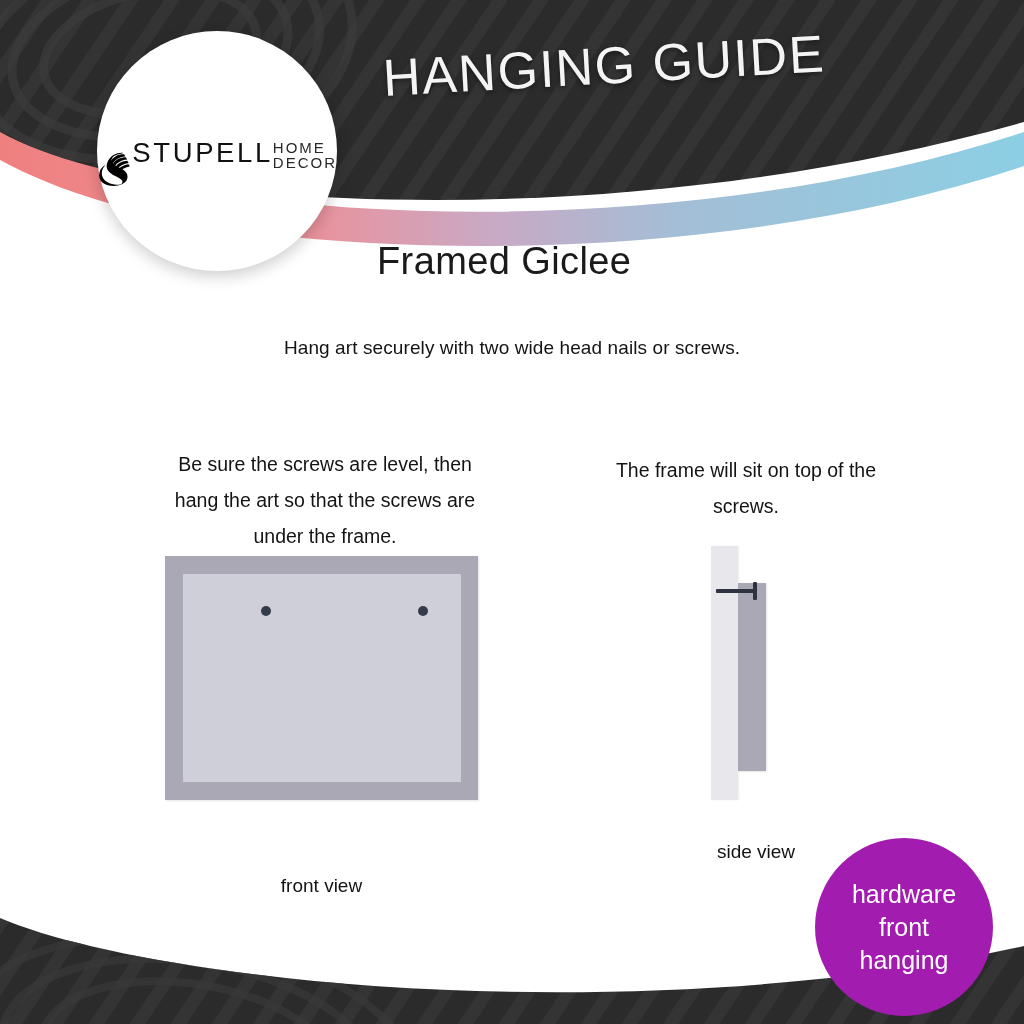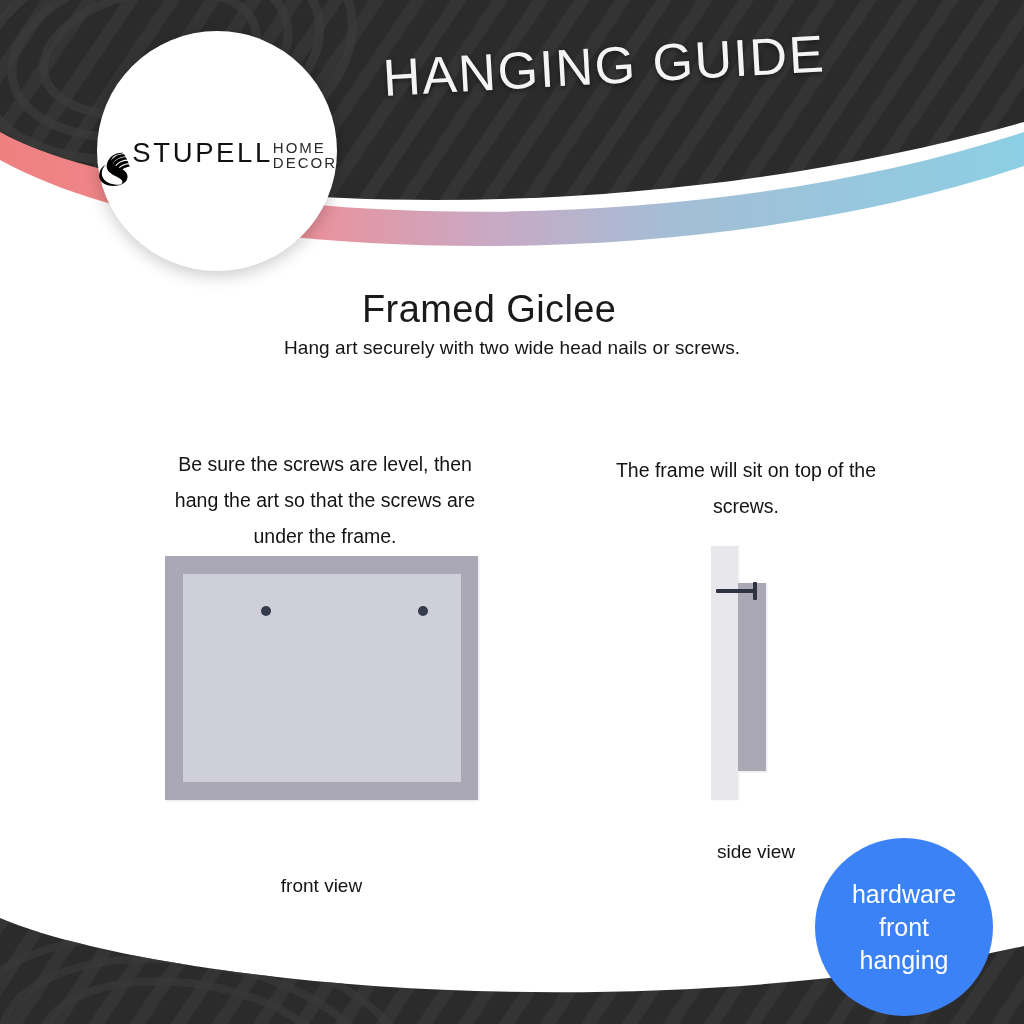--- a/index.html
+++ b/index.html
@@ -81,29 +81,28 @@
     color: #f4f4f4;
     transform: rotate(-3.2deg);
     transform-origin: left center;
     text-shadow: 0 2px 5px rgba(0,0,0,0.45);
     white-space: nowrap;
   }
 
   
   #product-name {
     position: absolute;
-    left: 362px;
+    left: 377px;
     top: 240px;
     z-index: 30;
     font-size: 38px;
     font-weight: 400;
     color: #1a1a1a;
     letter-spacing: 0.4px;
     white-space: nowrap;
-    margin-top: 48px;
   }
 
   
   #main-instruction {
     position: absolute;
     left: 0;
     top: 337px;
     width: 1024px;
     text-align: center;
     z-index: 30;
@@ -222,21 +221,21 @@
   #side-view-label  { left: 660px; top: 841px; width: 192px; }
 
   
   #hardware-badge {
     position: absolute;
     left: 815px;
     top: 838px;
     width: 178px;
     height: 178px;
     border-radius: 50%;
-    background: #3b82f6;
+    background: #a21caf;
     z-index: 45;
     display: flex;
     flex-direction: column;
     align-items: center;
     justify-content: center;
     color: #ffffff;
     font-size: 25px;
     line-height: 33px;
     text-align: center;
     font-weight: 400;

